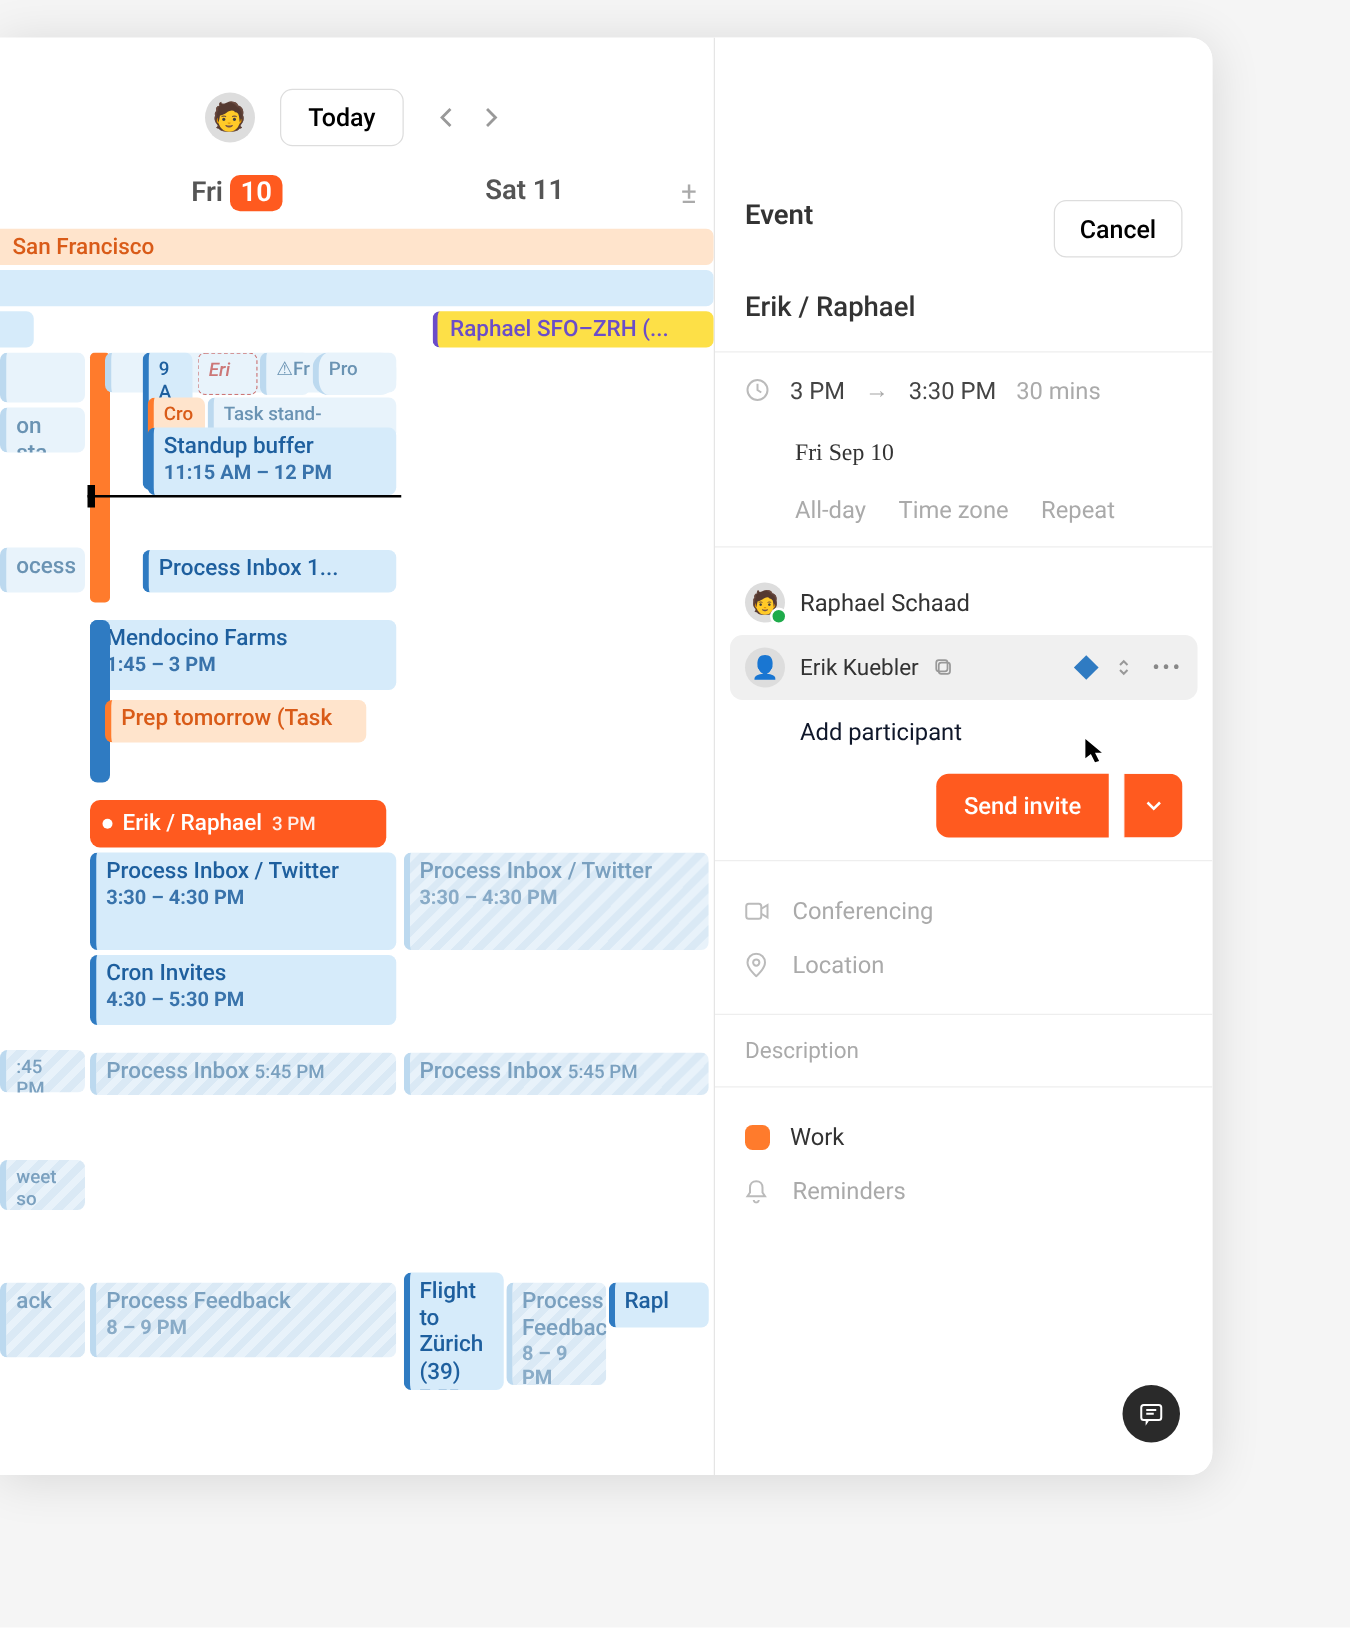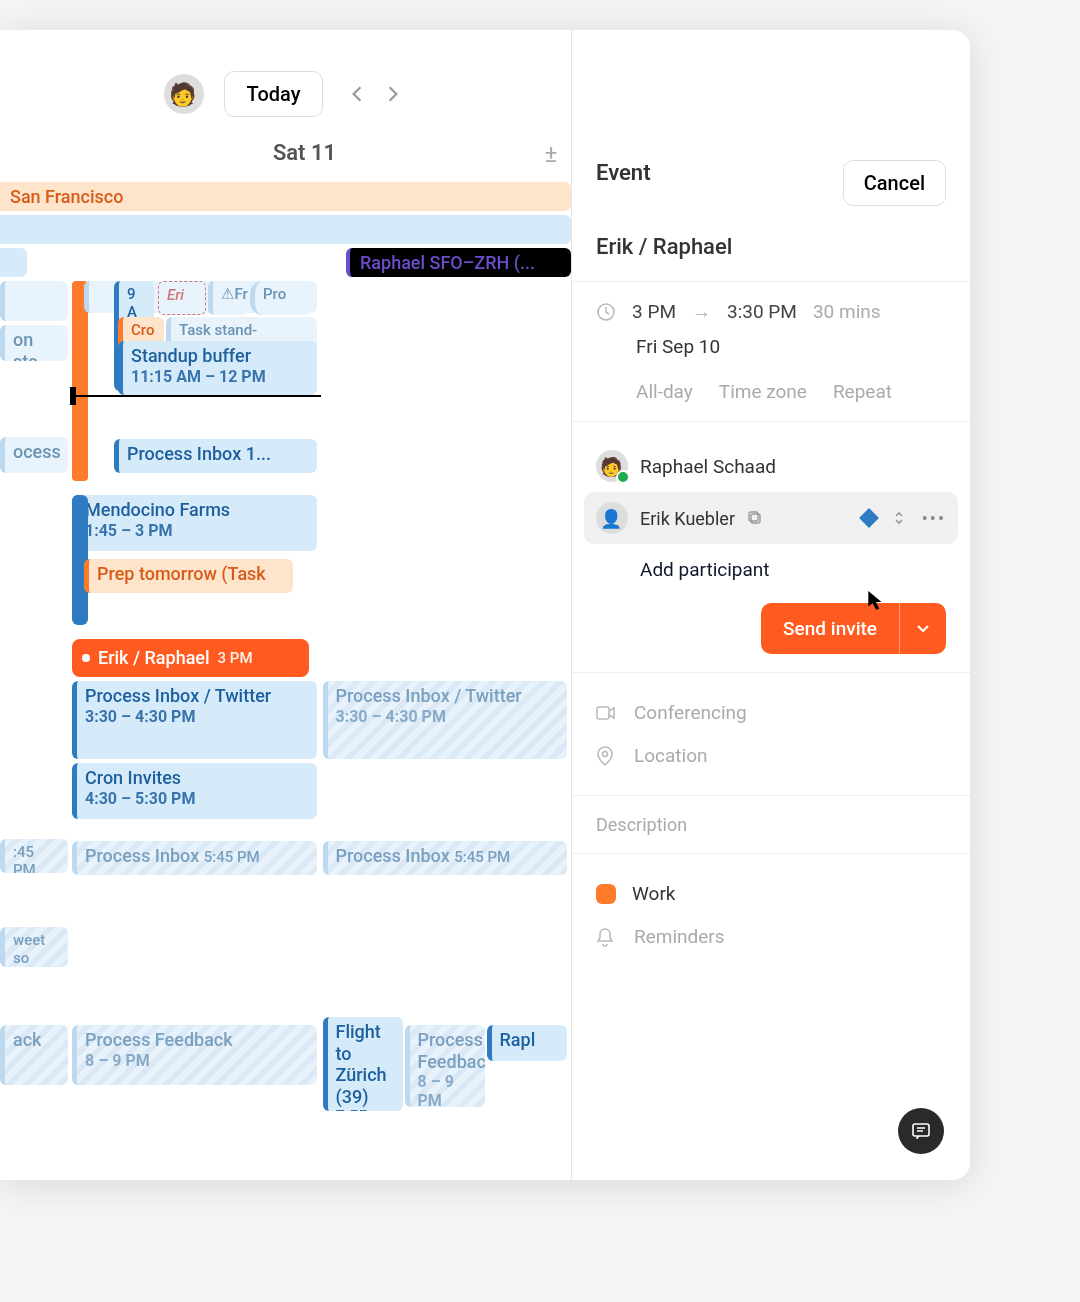--- a/index.html
+++ b/index.html
@@ -15,21 +15,21 @@
   .spacer-col { width: 70px; flex: 0 0 70px; }
   .day-col-hdr { flex: 1; text-align: center; font-size: 22px; font-weight: 600; color: #555; }
   .day-col-hdr .num { display: inline-block; margin-left: 6px; }
   .day-col-hdr.today .num { background: #ff5a1f; color: #fff; border-radius: 8px; padding: 2px 8px; }
   .plus-col { width: 32px; color: #aaa; font-size: 24px; text-align: center; }
   .allday-rows { }
   .allday-row { display: flex; margin-bottom: 4px; }
   .allday-event { font-size: 18px; font-weight: 500; padding: 4px 10px; border-radius: 0 6px 6px 0; white-space: nowrap; overflow: hidden; text-overflow: ellipsis; }
   .ad-orange { background: #ffe4cc; color: #d95b18; }
   .ad-blue { background: #d6ebfa; color: #2b6aa0; }
-  .ad-purple { background: #000000; color: #6b4dc9; border-left: 4px solid #6b4dc9; border-radius: 6px; margin-left: 4px; }
+  .ad-purple { background: #fde047; color: #6b4dc9; border-left: 4px solid #6b4dc9; border-radius: 6px; margin-left: 4px; }
   .scroll-body { flex: 1; overflow: hidden; position: relative; }
   .col-stack { display: flex; width: 100%; min-height: 830px; }
   .tcol { position: relative; flex: 1; }
   .tcol-left { width: 70px; flex: 0 0 70px; position: relative; }
   .ev { position: absolute; border-radius: 6px; padding: 4px 8px; font-size: 18px; font-weight: 500; overflow: hidden; line-height: 1.2; }
   .ev .time { font-size: 16px; opacity: 0.85; font-weight: 700; display: block; }
   .blue-solid { background: #d6ebfa; color: #1e5f9e; border-left: 5px solid #2f7bc2; }
   .blue-light { background: #e8f3fb; color: #6a93b3; border-left: 5px solid #bcd9ef; }
   .blue-hatch { background: repeating-linear-gradient(135deg,#e8f2fa,#e8f2fa 6px,#dae9f5 6px,#dae9f5 12px); color: #7aa0bf; border-left: 5px solid #bcd9ef; }
   .orange-solid { background: #ffe4cc; color: #d95b18; border-left: 5px solid #ff7b2c; }
@@ -39,30 +39,30 @@
   .now-mark { position: absolute; width: 6px; height: 18px; background: #000; top: -8px; left: 0; }
   .event-panel { width: 398px; flex: 0 0 398px; background: #fff; display: flex; flex-direction: column; font-size: 18px; color: #333; }
   .panel-header { display: flex; align-items: flex-start; justify-content: space-between; padding: 20px 24px 12px 24px; margin-top: 110px; }
   .panel-header h2 { font-size: 22px; font-weight: 600; }
   .cancel-btn { border: 1px solid #ddd; background: #fff; border-radius: 10px; padding: 10px 20px; font-size: 20px; font-weight: 500; cursor: pointer; }
   .ev-title { font-size: 22px; font-weight: 500; padding: 16px 24px 22px 24px; }
   .section { border-top: 1px solid #eee; padding: 18px 24px 18px 24px; }
   .time-row { display: flex; align-items: center; gap: 16px; color: #444; font-size: 19px; }
   .time-row .arrow { color: #aaa; }
   .muted { color: #aaa; }
-  .date-row { padding-left: 40px; margin-top: 12px; font-size: 19px; }
+  .date-row { padding-left: 40px; margin-top: 28px; font-size: 19px; font-family: Liberation Serif, serif; }
   .opt-row { padding-left: 40px; margin-top: 22px; display: flex; gap: 26px; color: #aaa; font-size: 19px; }
   .part-row { display: flex; align-items: center; gap: 12px; padding: 10px 0; font-size: 19px; }
   .part-avatar { width: 32px; height: 32px; border-radius: 50%; background: #ddd; position: relative; display: flex; align-items: center; justify-content: center; font-size: 18px; }
   .check-bubble { position: absolute; bottom: -2px; right: -2px; width: 14px; height: 14px; background: #1fab4b; border: 2px solid #fff; border-radius: 50%; }
   .part-selected { background: #f0f0f0; border-radius: 10px; padding: 10px 12px; margin: 0 -12px; display: flex; align-items: center; gap: 12px; }
   .part-actions { margin-left: auto; display: flex; gap: 16px; align-items: center; color: #888; }
   .diamond { width: 14px; height: 14px; background: #2f7bc2; transform: rotate(45deg); display: inline-block; }
   .add-part { padding: 14px 0 0 44px; color: #0f172a; font-size: 19px; }
-  .send-row { display: flex; justify-content: flex-end; gap: 0; margin-top: 22px; }
+  .send-row { display: flex; justify-content: flex-end; gap: 12px; margin-top: 22px; }
   .send-btn { background: #ff5a1f; color: #fff; border: none; border-radius: 10px 0 0 10px; padding: 14px 22px; font-size: 19px; font-weight: 500; cursor: pointer; }
   .send-dd { background: #ff5a1f; color: #fff; border: none; border-left: 1px solid rgba(255,255,255,0.4); border-radius: 0 10px 10px 0; padding: 14px 16px; cursor: pointer; }
   .field-row { display: flex; align-items: center; gap: 16px; padding: 10px 0; font-size: 19px; }
   .field-row .icon { width: 22px; color: #aaa; }
   .category-dot { width: 20px; height: 20px; background: #ff7b2c; border-radius: 6px; }
   .chat-bubble { position: absolute; right: 26px; bottom: 26px; width: 46px; height: 46px; background: #2a2a2a; border-radius: 50%; display: flex; align-items: center; justify-content: center; color: #fff; cursor: pointer; }
   .cursor { position: absolute; font-size: 20px; color: #000; }
   svg { display: block; }
 </style>
 </head>
@@ -83,20 +83,23 @@
         <div class="nav-arrow">
           <svg width="14" height="18" viewBox="0 0 10 16">
               <path d="M2 2 L8 8 L2 14" stroke="#999" stroke-width="2" fill="none"></path>
             </svg>
         </div>
       </div>
     </div>
 
     <div class="day-headers">
       <div class="spacer-col"></div>
+      <div class="day-col-hdr today">
+        <span>Fri</span><span class="num">10</span>
+      </div>
       <div class="day-col-hdr">Sat 11</div>
       <div class="plus-col">±</div>
     </div>
 
     <div class="allday-rows">
       <div class="allday-row">
         <div class="allday-event ad-orange" style="flex: 0 0 100%;">San Francisco</div>
       </div>
       <div class="allday-row">
         <div class="allday-event ad-blue" style="flex: 1;">&nbsp;</div>

